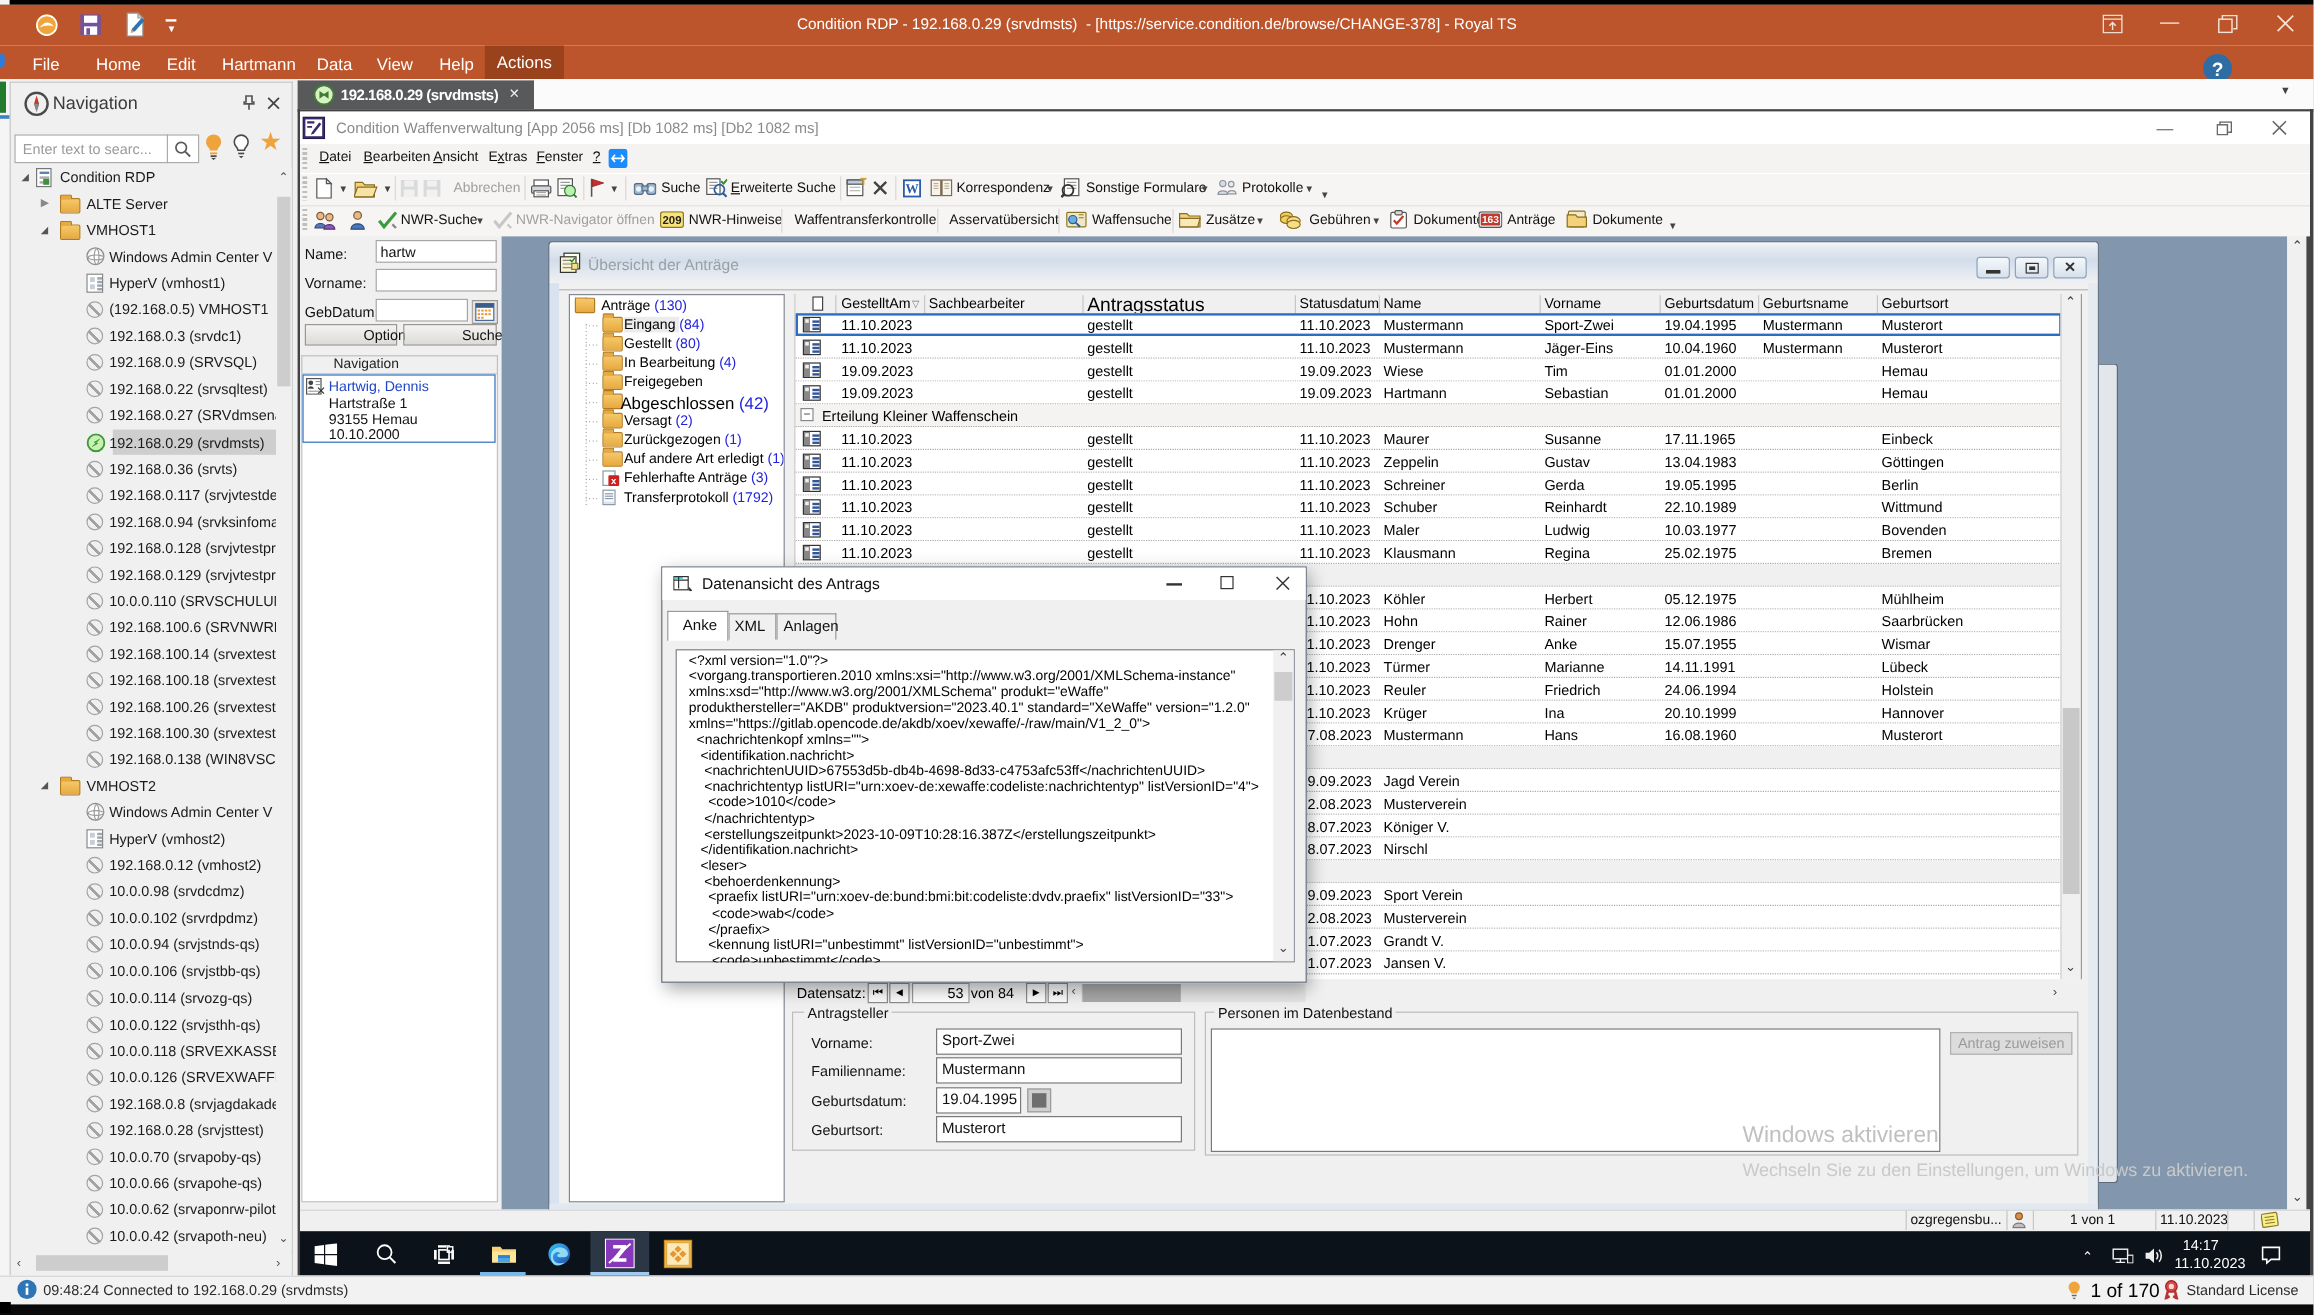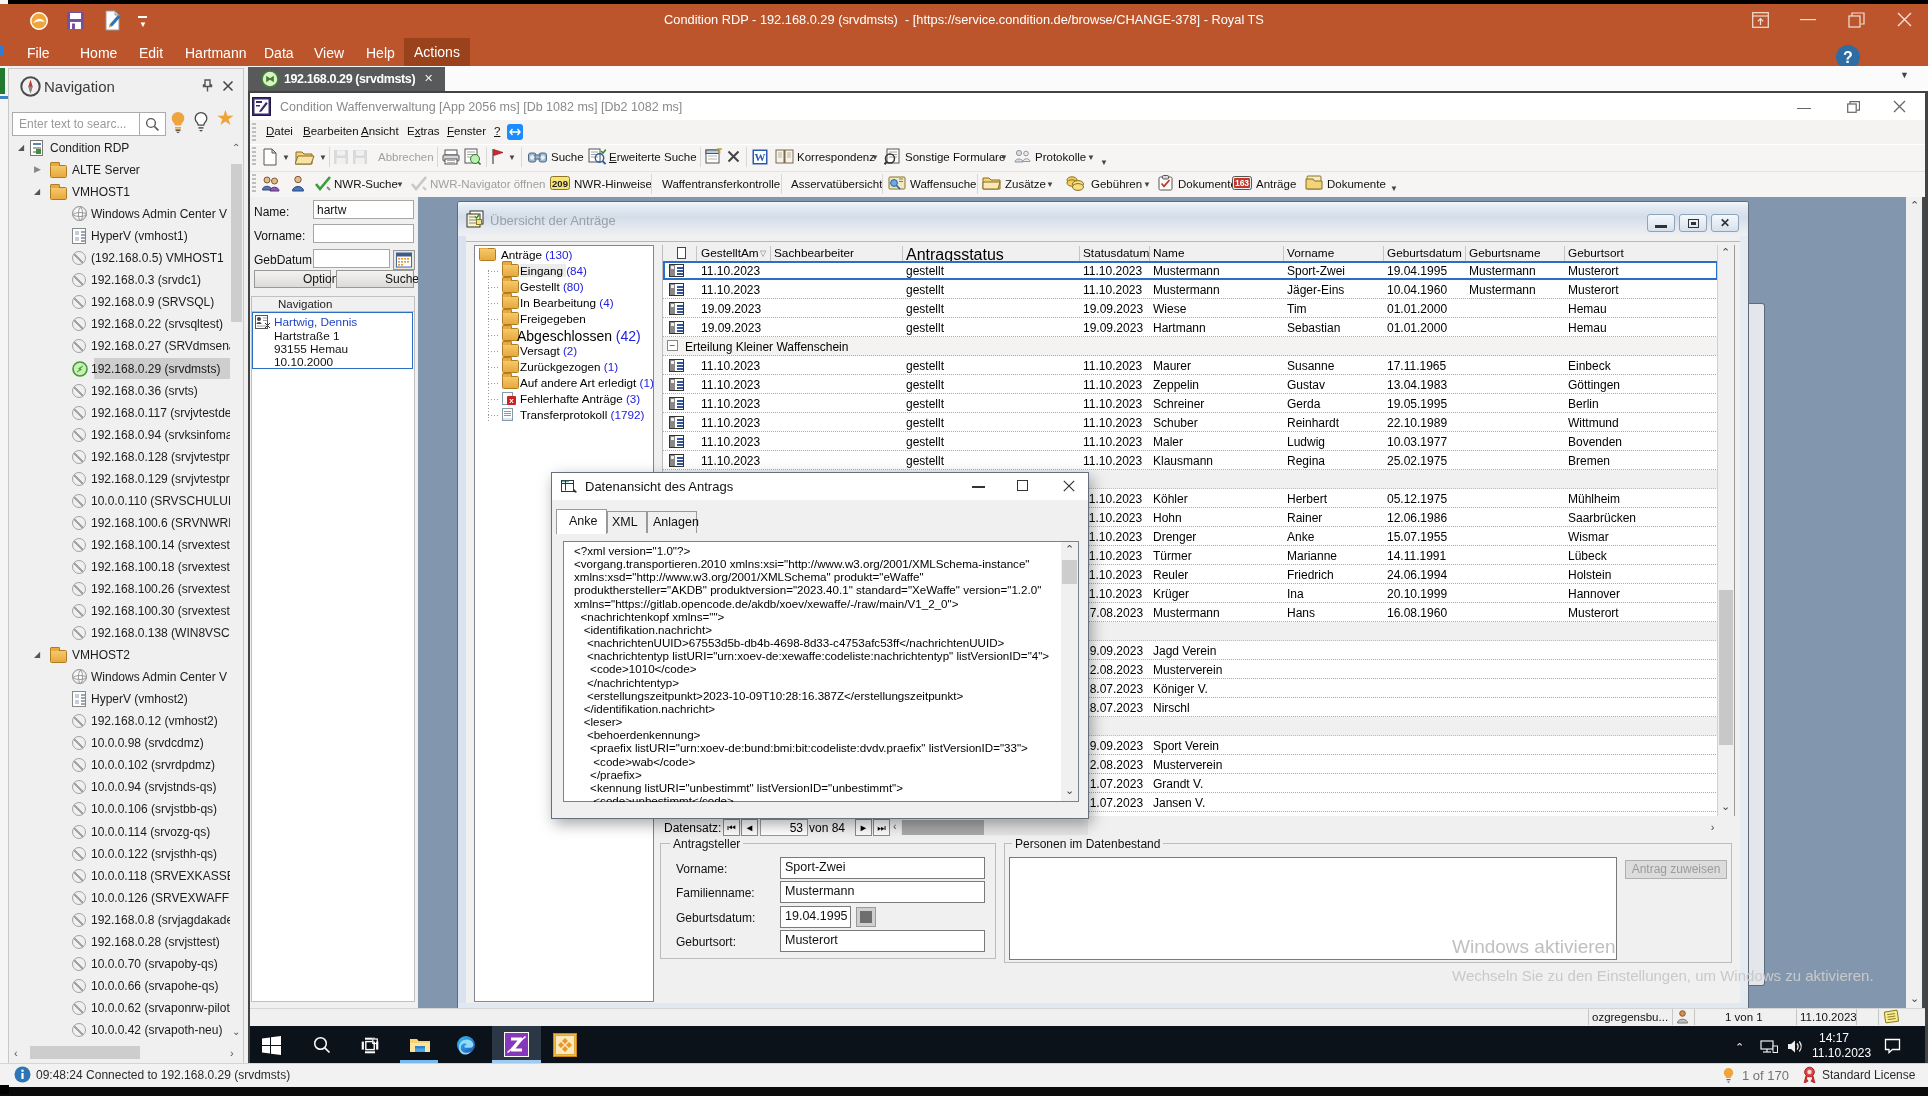--- a/index.html
+++ b/index.html
@@ -1158,21 +1158,21 @@
 <svg class="abs" style="left:1884px;top:1009px" width="17" height="15" viewBox="0 0 17 15">
     <rect x="1" y="2" width="13" height="11" rx="1" fill="#f7ef8a" stroke="#8a7722" transform="rotate(-8 8 8)"></rect>
     <path d="M3.5 5 h8 M3.5 7.5 h8 M3.5 10 h8" stroke="#8a7722" stroke-width="0.9" transform="rotate(-8 8 8)"></path>
   </svg>
 
 <svg class="abs" style="left:1722px;top:1067px" width="13" height="17" viewBox="0 0 13 17">
     <path d="M6.5 1 a4.7 4.7 0 0 1 4.7 4.7 c0 2-1.2 2.9-1.9 3.9-.4.5-.4 1-.5 1.4H4.2 c-.1-.4-.1-.9-.5-1.4-.7-1-1.9-1.9-1.9-3.9A4.7 4.7 0 0 1 6.5 1z" fill="#f0a43c"></path>
     <rect x="4.5" y="12" width="4" height="1.2" fill="#666"></rect>
     <path d="M5 14.5 h3 l-1.5 1.4z" fill="#666"></path>
   </svg>
-<span class="abs" style="left:1742px;top:1068px;font-size:13px;color:#737373">1 of 170</span>
+<span class="abs" style="left:1742px;top:1068px;font-size:16px;color:#000000">1 of 170</span>
 <svg class="abs" style="left:1802px;top:1066px" width="15" height="17" viewBox="0 0 15 17">
     <circle cx="7.5" cy="6" r="4.8" fill="#e04343" stroke="#9c2121" stroke-width="1"></circle>
     <path d="M4.5 10 l-1.5 6 3-1.8 M10.5 10 l1.5 6 -3-1.8" stroke="#c03030" stroke-width="2.2" fill="none"></path>
     <circle cx="7.5" cy="6" r="2.2" fill="#f3dada"></circle>
   </svg>
 <span class="abs" style="left:1822px;top:1068px;font-size:12px;color:#2b2b2b">Standard License</span>
 <svg class="abs" style="left:14px;top:1066px" width="17" height="17" viewBox="0 0 17 17">
     <circle cx="8.5" cy="8.5" r="8" fill="#2e75b5"></circle>
     <rect x="7.4" y="7" width="2.2" height="6" fill="#fff"></rect>
     <rect x="7.4" y="3.6" width="2.2" height="2.2" fill="#fff"></rect>

